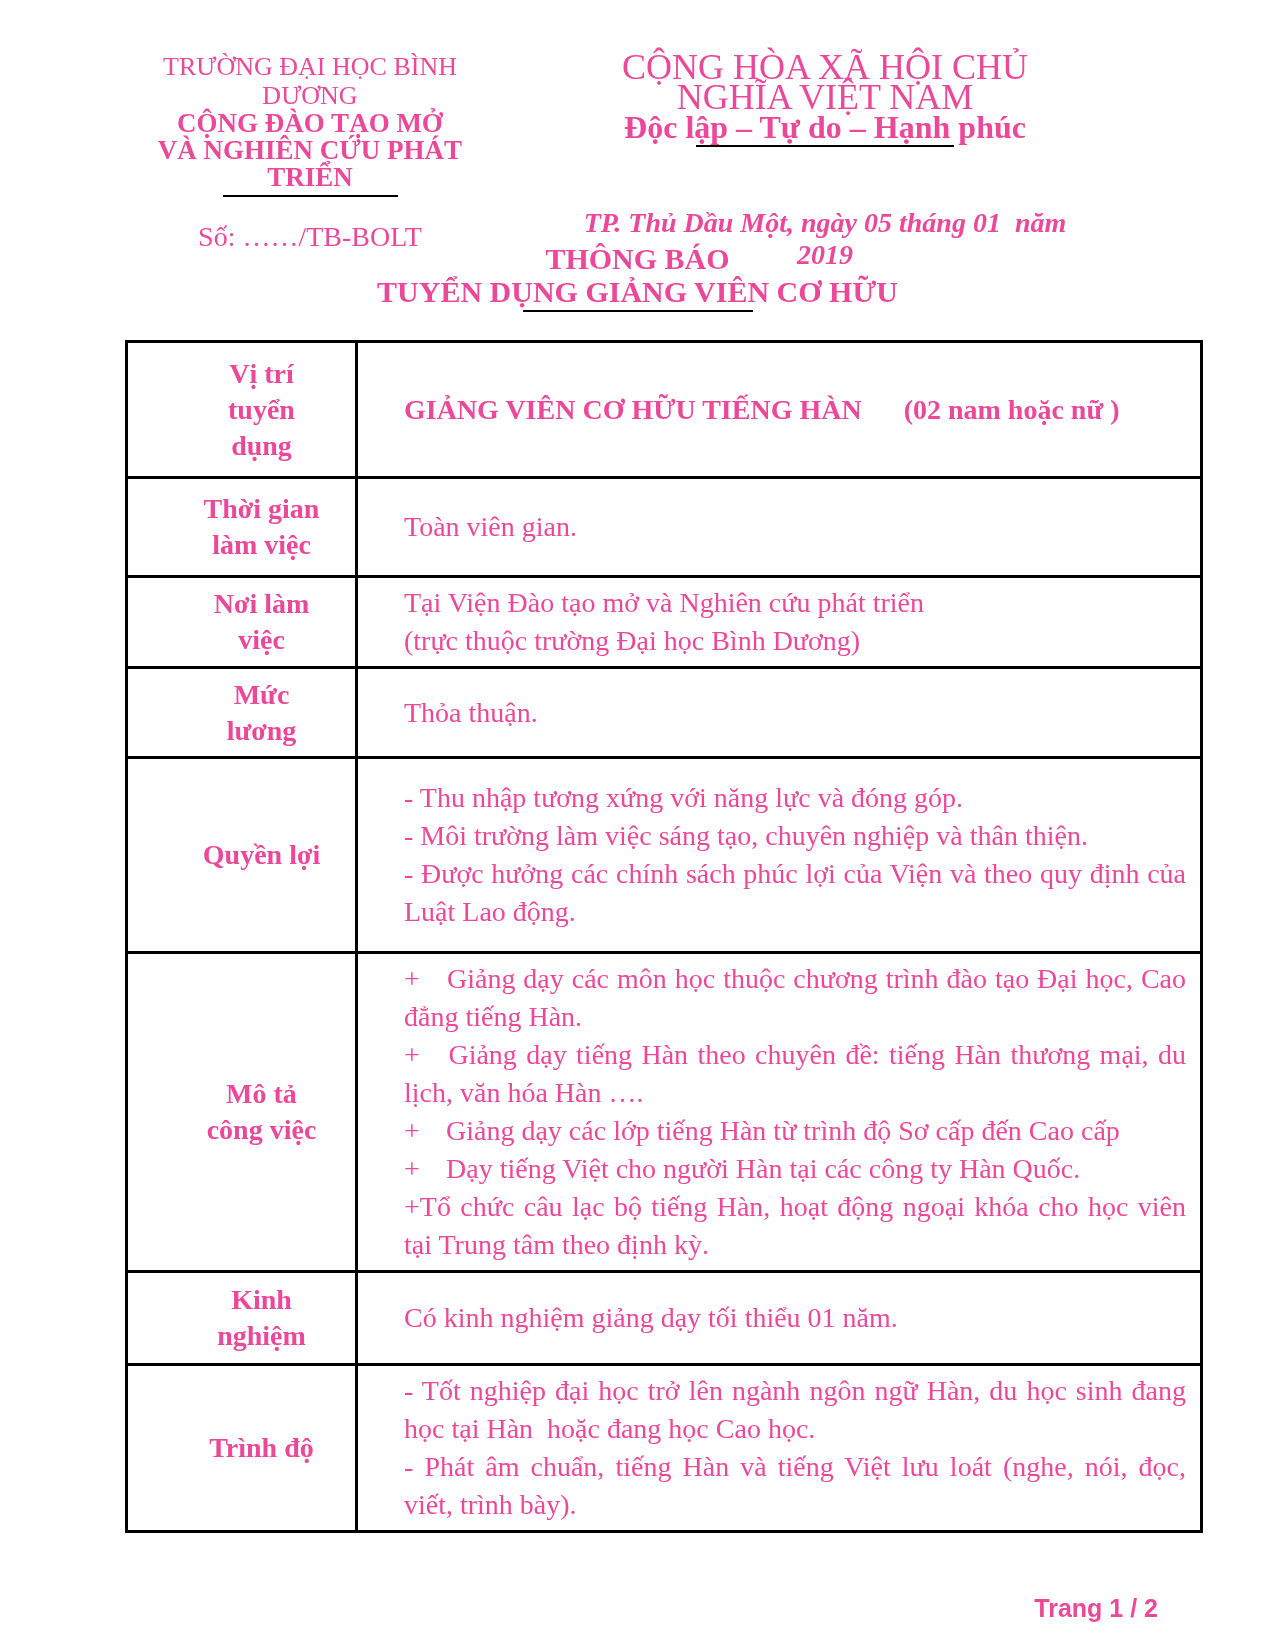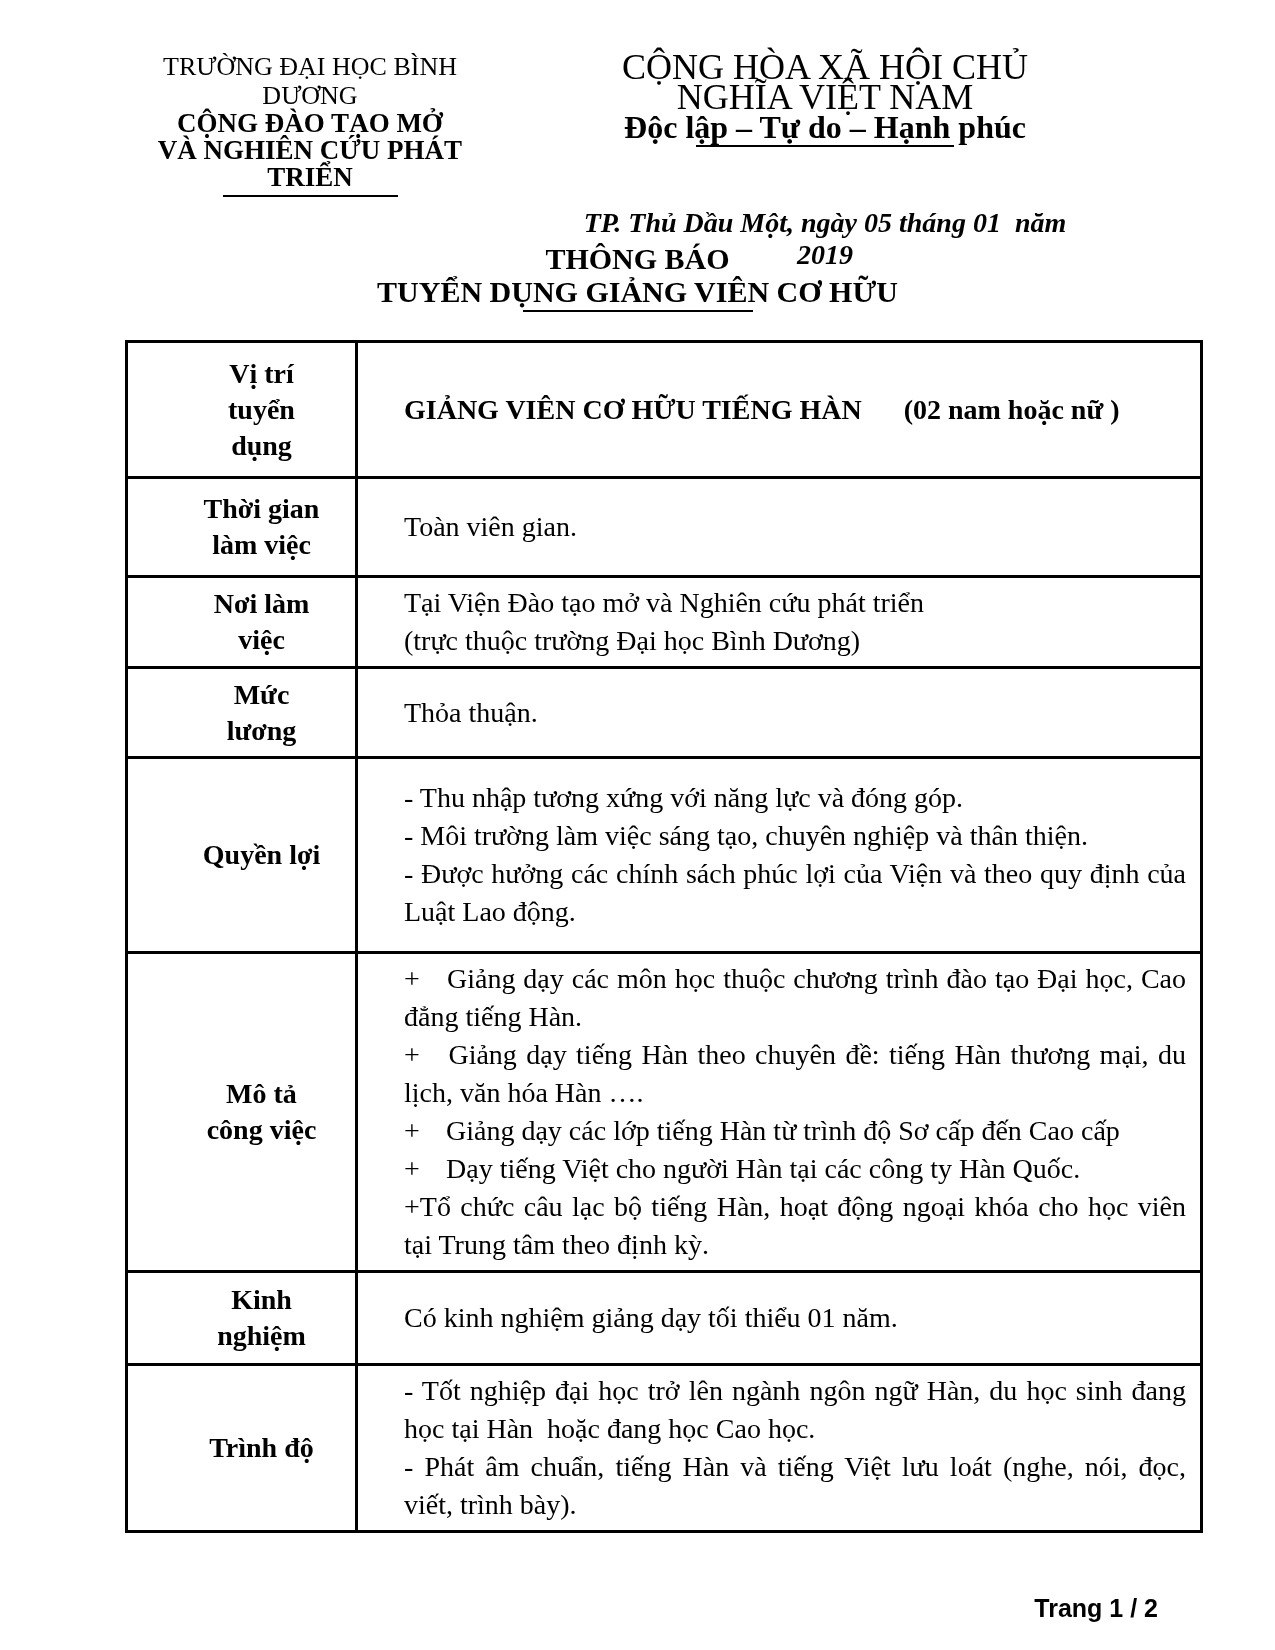--- a/index.html
+++ b/index.html
@@ -1,20 +1,20 @@
 <!DOCTYPE html>
 <html><head>
 <meta charset="utf-8">
 <style>
   html,body { margin:0; padding:0; background:#ffffff; }
   .page {
     position:relative;
     width:1275px; height:1650px;
     background:#ffffff;
-    color:#000000;
+    color:#ec4899;
     font-family:"Liberation Serif","DejaVu Serif",serif;
     overflow:hidden;
   }
 
   
   .org-block {
     position:absolute; left:120px; top:52px; width:380px;
     text-align:center;
   }
   .org-line1 { font-size:26px; line-height:29px; font-weight:normal; }
@@ -85,20 +85,21 @@
 </head>
 <body>
 
 <div class="page">
 
   <div class="org-block">
     <div class="org-line1">TRƯỜNG ĐẠI HỌC BÌNH DƯƠNG</div>
     <div class="org-line2">CỘNG ĐÀO TẠO MỞ</div>
     <div class="org-line3">VÀ NGHIÊN CỨU PHÁT TRIỂN</div>
     <div class="underline-org"></div>
+    <div class="doc-number">Số: ……/TB-BOLT</div>
   </div>
 
   <div class="nat-block">
     <div class="nat-line1">CỘNG HÒA XÃ HỘI CHỦ NGHĨA VIỆT NAM</div>
     <div class="nat-line2">Độc lập – Tự do – Hạnh phúc</div>
     <div class="underline-motto"></div>
     <div class="date-line">TP. Thủ Dầu Một, ngày 05 tháng 01  năm 2019</div>
   </div>
 
   <div class="title-block">

